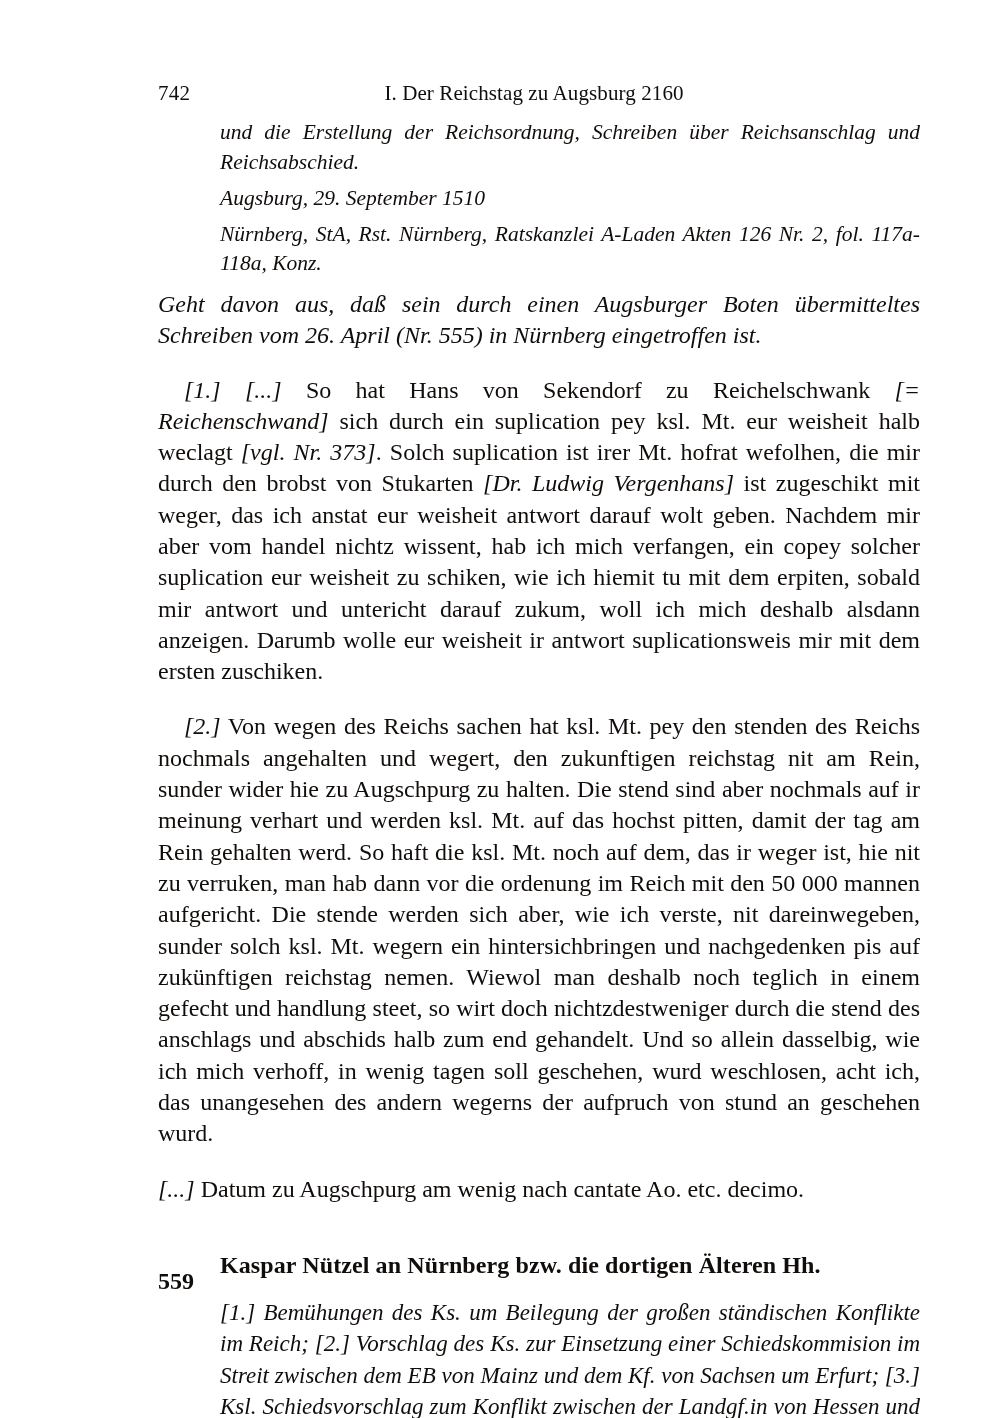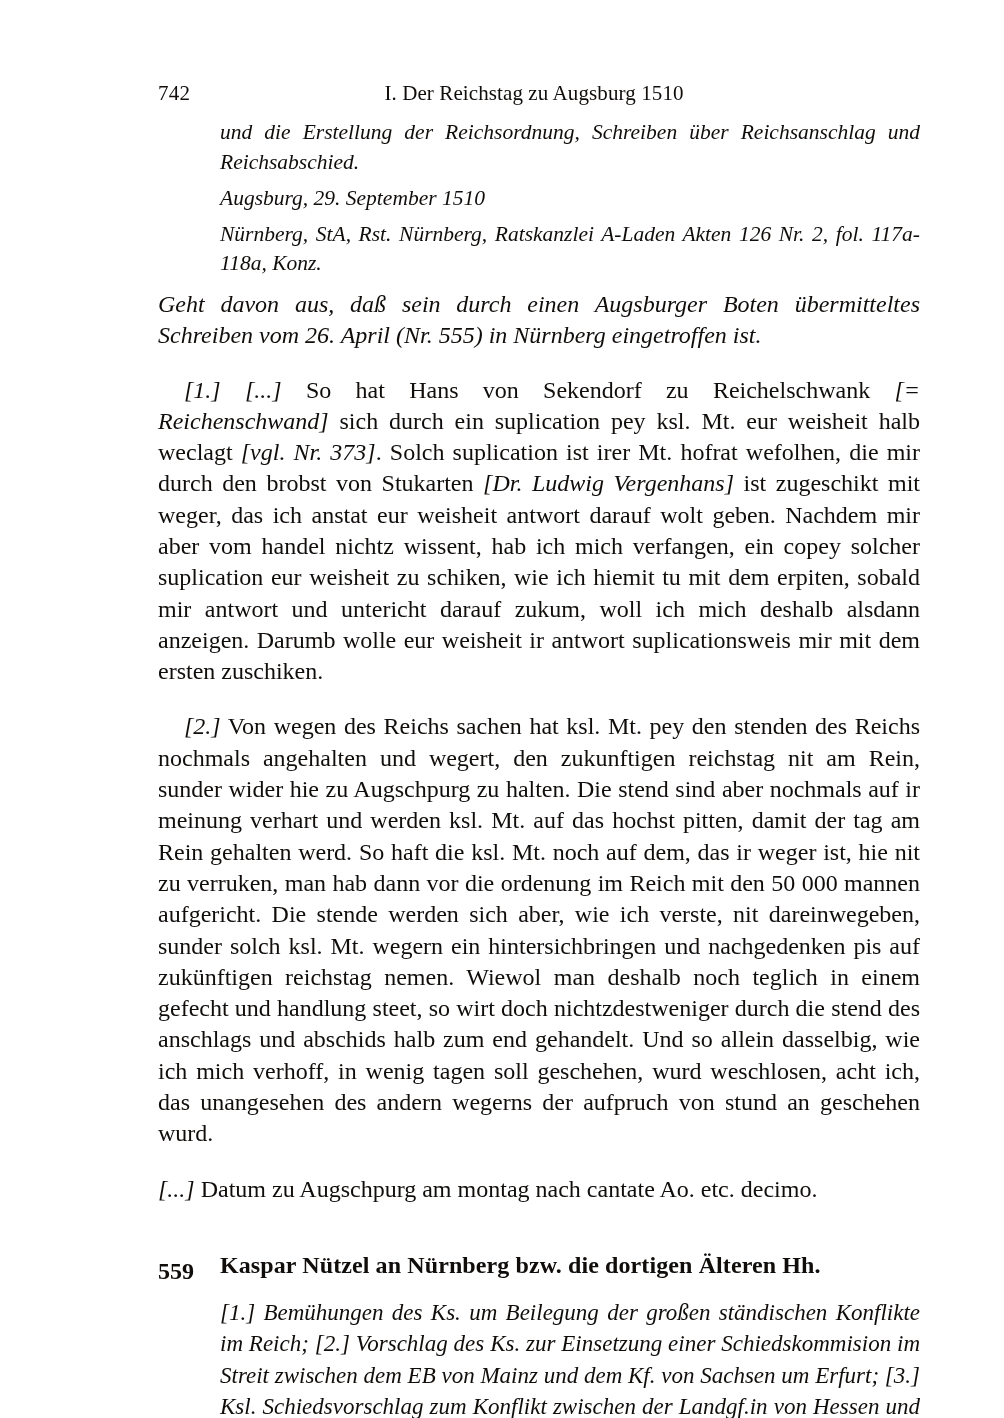--- a/index.html
+++ b/index.html
@@ -105,21 +105,21 @@
     position: relative;
     width: 762px;
     margin-top: 44px;
     font-weight: bold;
     font-size: 24px;
     line-height: 32px;
   }
   .section-num {
     position: absolute;
     left: 0;
-    top: 6px;
+    top: 16px;
     font-weight: bold;
   }
   .section-title {
     display: block;
     margin-left: 62px;
     font-weight: bold;
     letter-spacing: 0.1px;
   }
 
   
@@ -134,21 +134,21 @@
     hyphens: none;
   }
 </style>
 </head>
 <body>
 
 <div class="page">
 
   <div class="running-head">
     <span class="folio">742</span>
-    <span class="head-title">I. Der Reichstag zu Augsburg 1510</span>
+    <span class="head-title">I. Der Reichstag zu Augsburg 2160</span>
   </div>
 
   <div class="column">
 
     <div class="block-indent">und die Erstellung der Reichsordnung, Schreiben über Reichsanschlag und Reichsabschied.</div>
 
     <div class="sp-a"></div>
 
     <div class="block-indent tight">Augsburg, 29. September 1510</div>
 
@@ -160,21 +160,21 @@
 
     <p class="body-par">
       <span class="it">[1.] [...]</span><span> So hat Hans von Sekendorf zu Reichelschwank </span><span class="it">[= Reichenschwand]</span><span> sich durch ein suplication pey ksl. Mt. eur weisheit halb weclagt </span><span class="it">[vgl. Nr. 373]</span><span>. Solch suplication ist irer Mt. hofrat wefolhen, die mir durch den brobst von Stukarten </span><span class="it">[Dr. Ludwig Vergenhans]</span><span> ist zugeschikt mit weger, das ich anstat eur weisheit antwort darauf wolt geben. Nachdem mir aber vom handel nichtz wissent, hab ich mich verfangen, ein copey solcher suplication eur weisheit zu schiken, wie ich hiemit tu mit dem erpiten, sobald mir antwort und untericht darauf zukum, woll ich mich deshalb alsdann anzeigen. Darumb wolle eur weisheit ir antwort suplicationsweis mir mit dem ersten zuschiken.</span>
     </p>
 
     <p class="body-par">
       <span class="it">[2.]</span><span> Von wegen des Reichs sachen hat ksl. Mt. pey den stenden des Reichs nochmals angehalten und wegert, den zukunftigen reichstag nit am Rein, sunder wider hie zu Augschpurg zu halten. Die stend sind aber nochmals auf ir meinung verhart und werden ksl. Mt. auf das hochst pitten, damit der tag am Rein gehalten werd. So haft die ksl. Mt. noch auf dem, das ir weger ist, hie nit zu verruken, man hab dann vor die ordenung im Reich mit den 50 000 mannen aufgericht. Die stende werden sich aber, wie ich verste, nit dareinwegeben, sunder solch ksl. Mt. wegern ein hintersichbringen und nachgedenken pis auf zukünftigen reichstag nemen. Wiewol man deshalb noch teglich in einem gefecht und handlung steet, so wirt doch nichtzdestweniger durch die stend des anschlags und abschids halb zum end gehandelt. Und so allein dasselbig, wie ich mich verhoff, in wenig tagen soll geschehen, wurd weschlosen, acht ich, das unangesehen des andern wegerns der aufpruch von stund an geschehen wurd.</span>
     </p>
 
     <p class="body-par no-indent">
-      <span class="it">[...]</span><span> Datum zu Augschpurg am montag nach cantate Ao. etc. decimo.</span>
+      <span class="it">[...]</span><span> Datum zu Augschpurg am wenig nach cantate Ao. etc. decimo.</span>
     </p>
 
     <div class="section-head">
       <span class="section-num">559</span>
       <span class="section-title">Kaspar Nützel an Nürnberg bzw. die dortigen Älteren Hh.</span>
     </div>
 
     <div class="regest">[1.] Bemühungen des Ks. um Beilegung der großen ständischen Konflikte im Reich; [2.] Vorschlag des Ks. zur Einsetzung einer Schiedskommision im Streit zwischen dem EB von Mainz und dem Kf. von Sachsen um Erfurt; [3.] Ksl. Schiedsvorschlag zum Konflikt zwischen der Landgf.in von Hessen und den hessischen Landständen; [4.] Vorschlag des Ks. zur Einsetzung einer Schiedskommision in der Auseinandersetzung des Bf. von Bamberg mit dem Mgf. von Ansbach-Kulmbach; [5.] Ersuchen des Ks. an die Stände, ihre Meinung zum Konflikt zwischen dem Kg. von Dänemark und Lüneburg (Lübeck) zu äußern; [6.] Mißstimmung unter den Ständen wegen der</div>
 
   </div>

